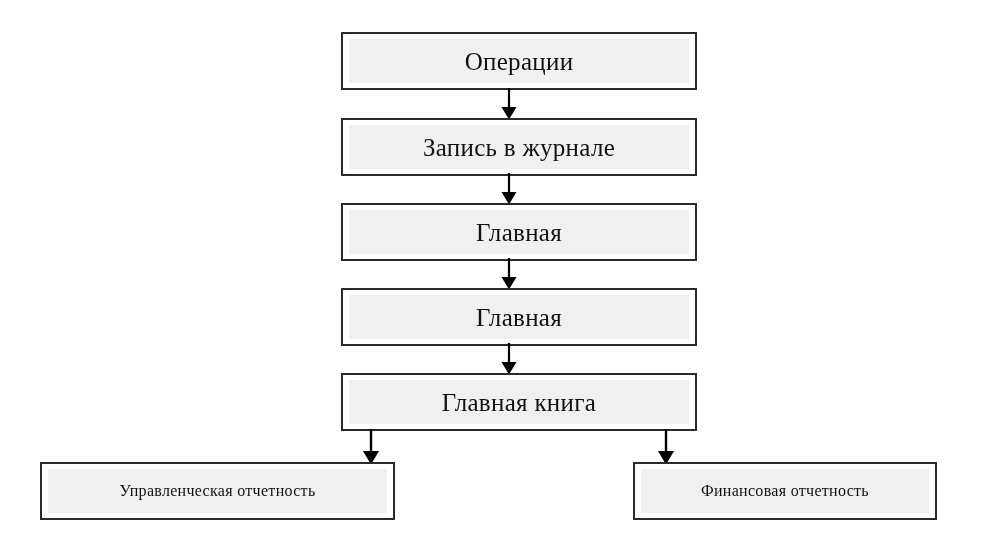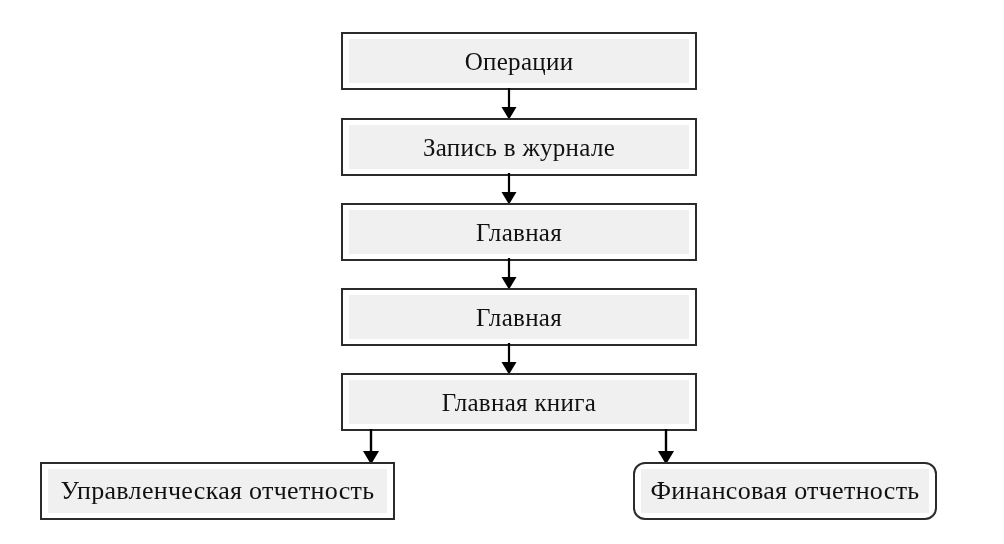--- a/index.html
+++ b/index.html
@@ -43,34 +43,34 @@
     justify-content: center;
   }
   .node .nlabel {
     font-size: 25px;
     line-height: 1;
     color: #111111;
     white-space: nowrap;
     letter-spacing: 0.3px;
   }
   .node.small .nlabel {
-    font-size: 26px;
+    font-size: 16px;
   }
 
   
   .col { left: 341px; width: 356px; height: 58px; }
   .n1 { top: 32px; }
   .n2 { top: 118px; }
   .n3 { top: 203px; }
   .n4 { top: 288px; }
   .n5 { top: 373px; font-family: Liberation Serif, serif; }
 
   
   .n6 { left: 40px;  top: 462px; width: 355px; height: 58px; }
-  .n7 { left: 633px; top: 462px; width: 304px; height: 58px; border-radius: 12px; }
+  .n7 { left: 633px; top: 462px; width: 304px; height: 58px; }
 
   
   .conn {
     position: absolute;
     overflow: visible;
   }
   .conn svg { display: block; overflow: visible; }
 
   .c1 { left: 498px; top: 88px;  width: 22px; height: 32px; }
   .c2 { left: 498px; top: 173px; width: 22px; height: 32px; }

